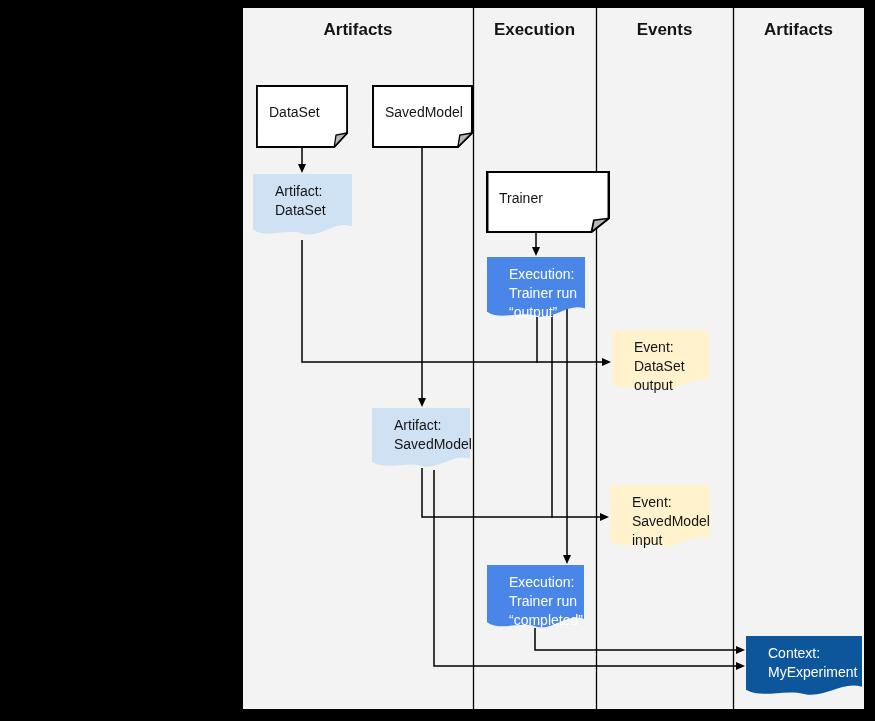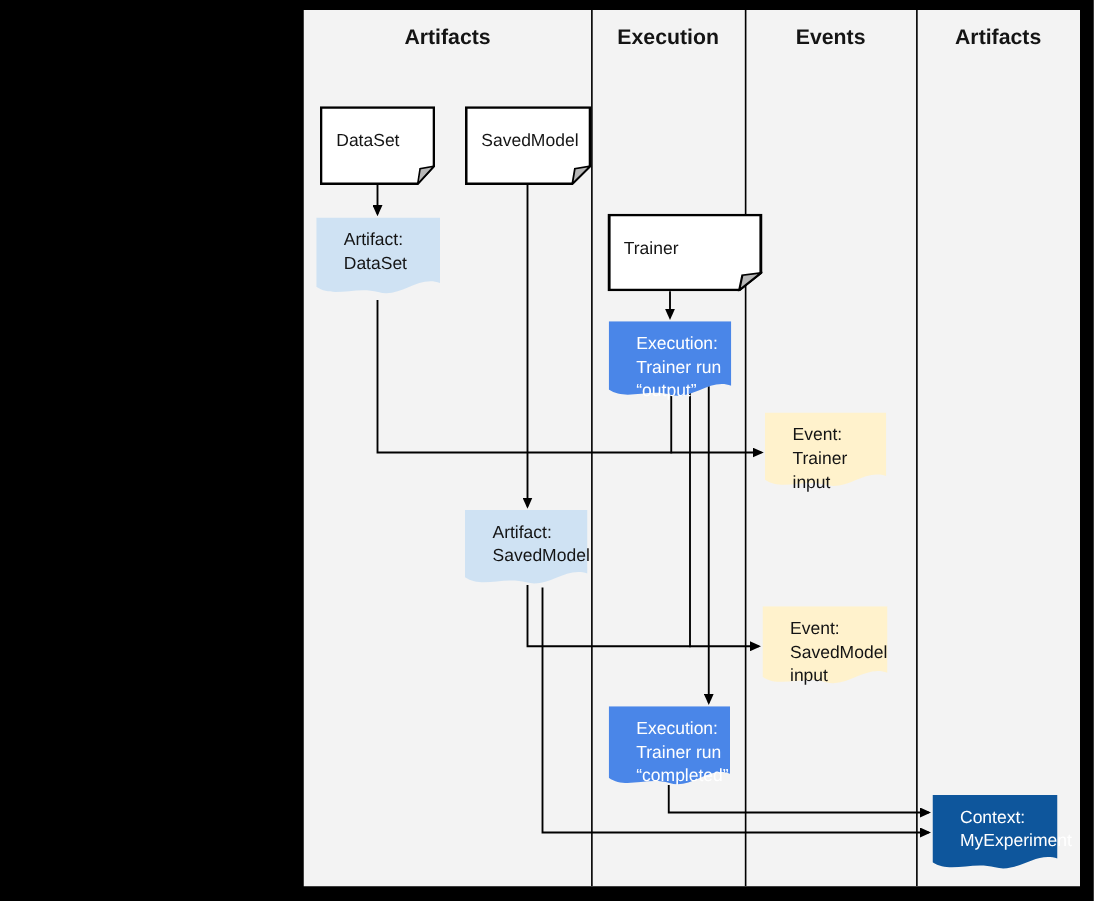--- a/index.html
+++ b/index.html
@@ -43,21 +43,21 @@
   
   .n-dataset{left:13px;top:77px;width:92px;height:63px;}
   .n-savedmodel{left:129px;top:77px;width:101px;height:63px;}
   .n-trainer{left:243px;top:163px;width:99px;height:62px;padding-left:25px;}
   .n-artifact-dataset{left:10px;top:166px;width:99px;height:67px;}
   .n-execution-running{left:244px;top:249px;width:98px;height:66px;}
   .n-event-dataset-input{left:369px;top:322px;width:97px;height:65px;}
   .n-artifact-savedmodel{left:129px;top:400px;width:98px;height:65px;}
   .n-event-savedmodel-output{left:367px;top:477px;width:100px;height:68px;}
   .n-execution-completed{left:244px;top:557px;width:97px;height:69px;}
-  .n-context-myexperiment{left:503px;top:628px;width:100px;height:65px;}
+  .n-context-myexperiment{left:503px;top:628px;width:116px;height:65px;}
   .wire{stroke:var(--line-color,#000);stroke-width:1.5;fill:none;}
   .divider{stroke:var(--line-color,#000);stroke-width:1.3;}
   #arrowhead path{fill:var(--line-color,#000);}
 </style>
 </head>
 <body>
 
 <div id="diagram">
 
   <svg id="wires" width="621" height="701" viewBox="0 0 621 701">
@@ -131,21 +131,21 @@
         <div>“output”</div>
       </div>
   </div>
 
   <div class="node n-event-dataset-input">
     <svg class="shape doc-fill-event" viewBox="0 0 100 64" preserveAspectRatio="none">
       <path d="M0,0 H100 V50 C82,44 68,62 50,57 C32,52 14,62 0,53 Z"></path>
     </svg>
     <div class="doc-text">
         <div>Event:</div>
-        <div>Trainer input</div>
+        <div>DataSet output</div>
       </div>
   </div>
 
   <div class="node n-artifact-savedmodel">
     <svg class="shape doc-fill-artifact" viewBox="0 0 100 64" preserveAspectRatio="none">
       <path d="M0,0 H100 V50 C82,44 68,62 50,57 C32,52 14,62 0,53 Z"></path>
     </svg>
     <div class="doc-text">
         <div>Artifact:</div>
         <div>SavedModel</div>

